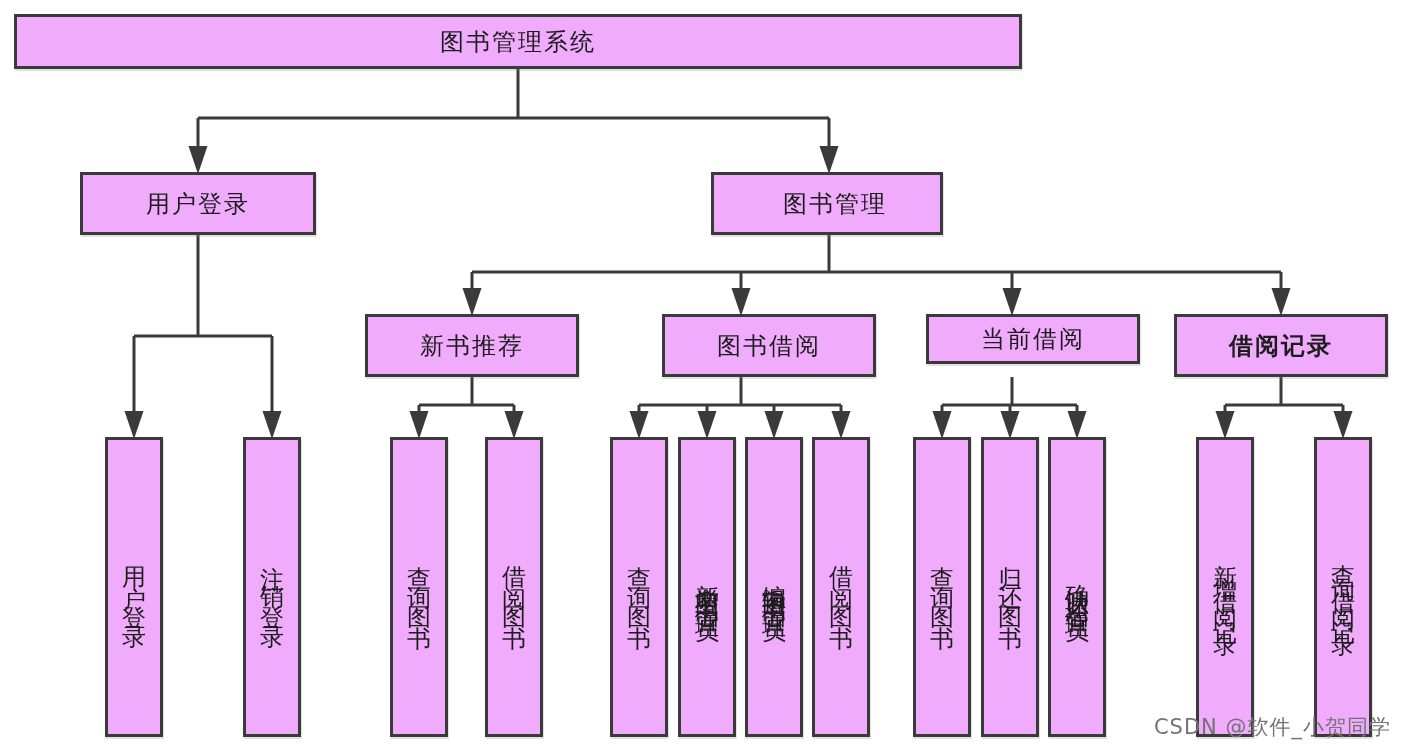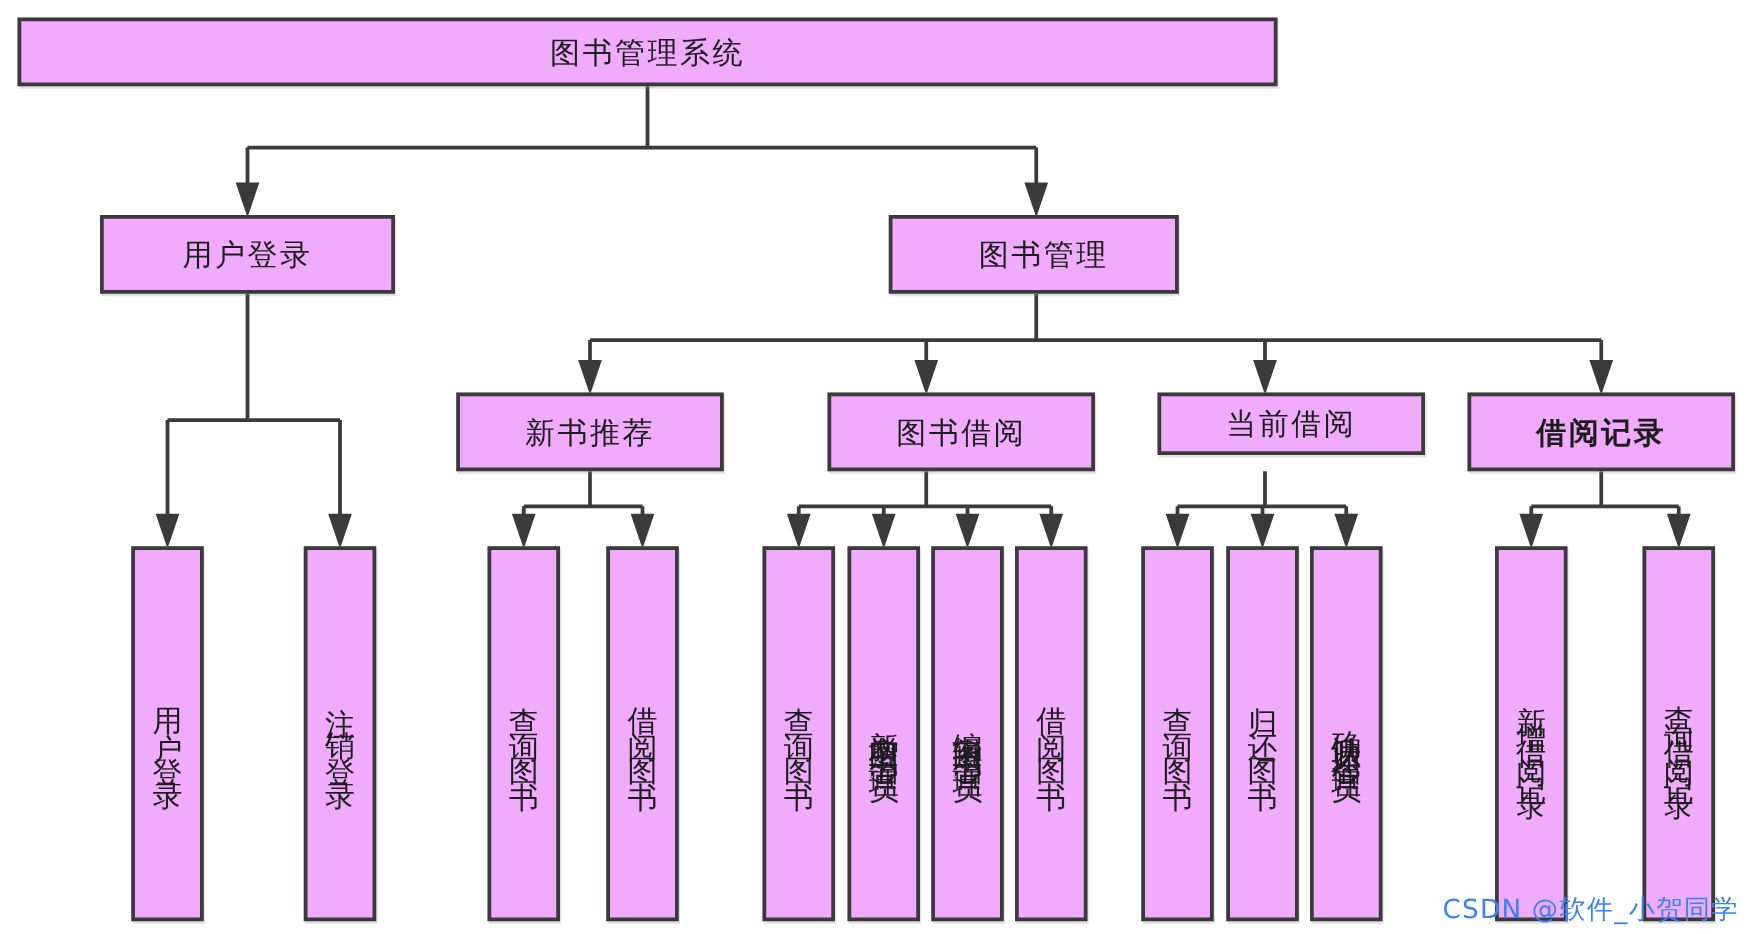--- a/index.html
+++ b/index.html
@@ -43,21 +43,21 @@
   #connectors {
     position: absolute;
     left: 0; top: 0;
     z-index: 1;
   }
   .watermark {
     position: absolute;
     top: 713px;
     right: 14px;
     font-size: 21px;
-    color: #3b82f6;
+    color: #737373;
     letter-spacing: 1px;
     z-index: 3;
     white-space: nowrap;
   }
 </style>
 </head>
 <body>
 
 <svg id="connectors" width="1405" height="747">
     <line x1="518" y1="69" x2="518" y2="118" stroke="#3a3a3a" stroke-width="3"></line>

